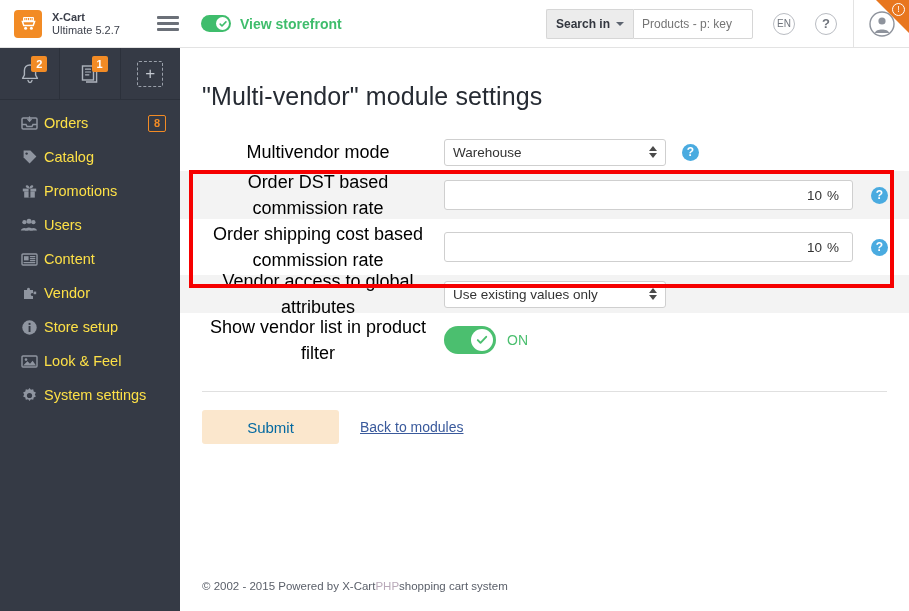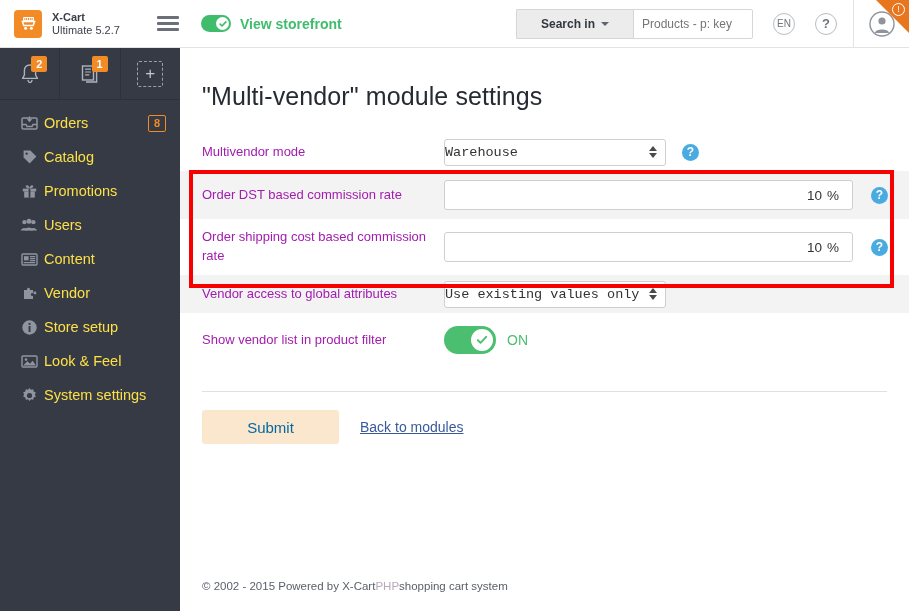--- a/index.html
+++ b/index.html
@@ -41,21 +41,21 @@
   }
   .sf-check { position: absolute; right: 4.5px; top: 4.5px; width: 8px; height: 8px; z-index: 2;}
   .sf-label { margin-left: 9px; font-size: 14px; color: #3fbd6c; font-weight: bold; }
 
   .topbar-right {
     margin-left: auto; display: flex; align-items: center; height: 100%;
   }
   .searchwrap { display: flex; align-items: center; height: 30px; }
   .search-in {
     background: #ececec; border: 1px solid #d6d6d6; border-right: none;
-    height: 30px; display: flex; align-items: center; padding: 0 24px;
+    height: 30px; display: flex; align-items: center; padding: 0 9px;
     font-size: 12px; color: #33373f; font-weight: bold; border-radius: 2px 0 0 2px;
     cursor: pointer; white-space: nowrap;
   }
   .caret-dn {
     width: 0; height: 0; border-left: 4px solid transparent; border-right: 4px solid transparent;
     border-top: 4px solid #5d6470; margin-left: 6px;
   }
   .search-input {
     width: 120px; height: 30px; border: 1px solid #d6d6d6; background: #fff;
     font-size: 12px; color: #9a9a9a; padding: 0 8px; outline: none;
@@ -121,30 +121,31 @@
     background: #ffffff; overflow: hidden;
   }
   .page-title {
     font-size: 25px; color: #262b33; margin: 34px 0 0 22px; font-weight: normal;
     letter-spacing: .1px;
   }
   .form { margin-top: 22px; }
   .frow { display: flex; align-items: center; min-height: 38px; padding: 0 0 0 22px; }
   .frow.shaded { background: #f3f3f3; }
   .frow .flabel {
-    width: 242px; flex: 0 0 242px; font-size: 13px; color: #a21caf; line-height: 1.45;
+    width: 242px; flex: 0 0 242px; font-size: 18px; color: #000000; line-height: 1.45;
     padding-right: 10px;
+    text-align: center;
   }
   .fctl { display: flex; align-items: center; flex: 1; }
 
   .xselect {
     appearance: none; -webkit-appearance: none;
     height: 27px; border: 1px solid #cfcfcf; background: #fff; border-radius: 3px;
-    font-size: 13.5px; color: #333; padding: 0 26px 0 0; outline: none;
-    font-family: Liberation Mono, monospace; cursor: pointer;
+    font-size: 13.5px; color: #333; padding: 0 26px 0 8px; outline: none;
+    font-family: Liberation Sans, sans-serif; cursor: pointer;
   }
   .selwrap { position: relative; display: inline-block; }
   .selarrows {
     position: absolute; right: 9px; top: 50%; transform: translateY(-50%);
     pointer-events: none; display: flex; flex-direction: column; line-height: 0;
   }
   .selarrows i {
     width: 0; height: 0; border-left: 4px solid transparent; border-right: 4px solid transparent; display:block;
   }
   .selarrows i.up { border-bottom: 5px solid #4a4a4a; margin-bottom: 2px; }

